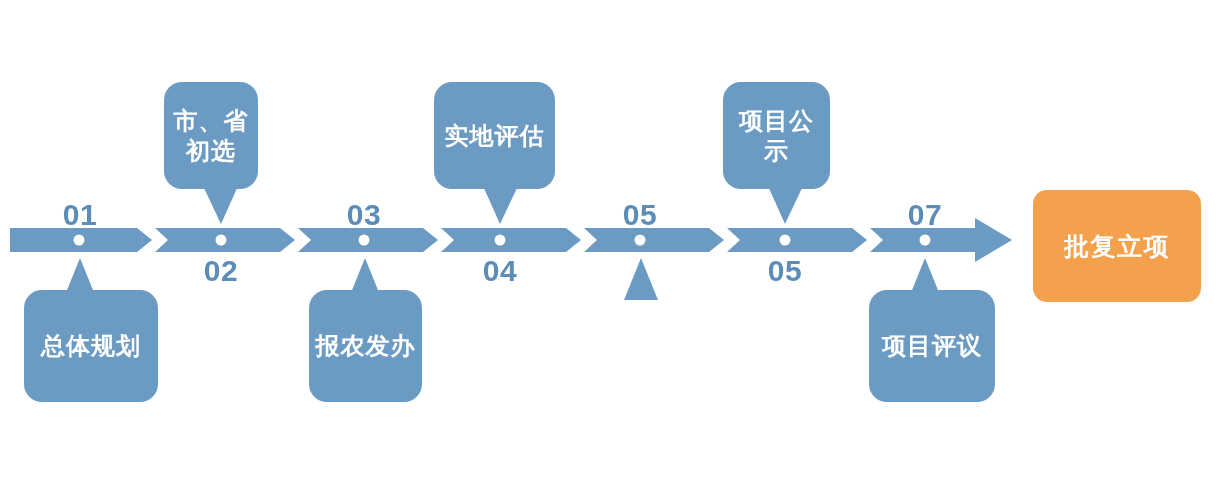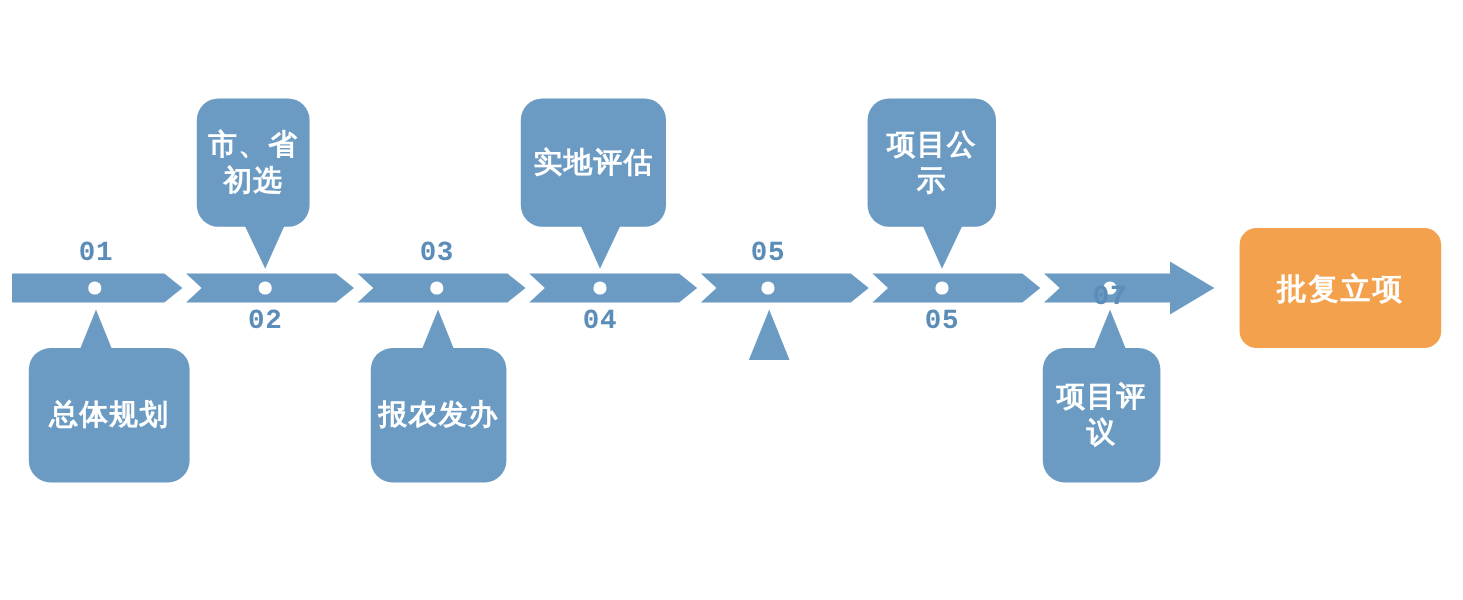--- a/index.html
+++ b/index.html
@@ -25,26 +25,26 @@
     top: 0;
     width: 1219px;
     height: 500px;
   }
 
   
   .num {
     position: absolute;
     color: #5b8db8;
     font-weight: bold;
-    font-size: 23px;
+    font-size: 30px;
     letter-spacing: 0.5px;
     line-height: 1;
     text-align: center;
     width: 80px;
-    font-family: Liberation Mono, monospace;
+    font-family: Liberation Sans, sans-serif;
   }
 
   
   .bubble {
     position: absolute;
     background: #6b9bc3;
     border-radius: 18px;
     display: flex;
     align-items: center;
     justify-content: center;
@@ -125,45 +125,45 @@
 
     <path fill="#6b9bc3" d="M908,300 L925,258 L942,300 Z"></path>
   </svg>
 
   <div class="num" style="left:40px;  top:200px;">01</div>
   <div class="num" style="left:181px; top:256px;">02</div>
   <div class="num" style="left:324px; top:200px;">03</div>
   <div class="num" style="left:460px; top:256px;">04</div>
   <div class="num" style="left:600px; top:200px;">05</div>
   <div class="num" style="left:745px; top:256px;">05</div>
-  <div class="num" style="left:885px; top:200px;margin-top:36px;">07</div>
+  <div class="num" style="left:885px; top:200px;">07</div>
 
   <div class="bubble" style="left:24px; top:290px; width:134px; height:112px;">
     <span class="label">总体规划</span>
   </div>
 
   <div class="bubble" style="left:309px; top:290px; width:113px; height:112px;">
     <span class="label">报农发办</span>
   </div>
 
 
-  <div class="bubble" style="left:869px; top:290px; width:98px; height:112px;">
+  <div class="bubble" style="left:869px; top:290px; width:126px; height:112px;">
     <span class="label">项目评议</span>
   </div>
 
   <div class="bubble" style="left:164px; top:82px; width:94px; height:107px;">
     <span class="label">市、省
 初选</span>
   </div>
 
   <div class="bubble" style="left:434px; top:82px; width:121px; height:107px;">
     <span class="label">实地评估</span>
   </div>
 
   <div class="bubble" style="left:723px; top:82px; width:107px; height:107px;">
     <span class="label">项目公示</span>
   </div>
 
-  <div class="endbox" style="left:1033px; top:190px; width:168px; height:100px;">
+  <div class="endbox" style="left:1033px; top:190px; width:168px; height:112px;">
     <span>批复立项</span>
   </div>
 
 </div>
 
 </body></html>

